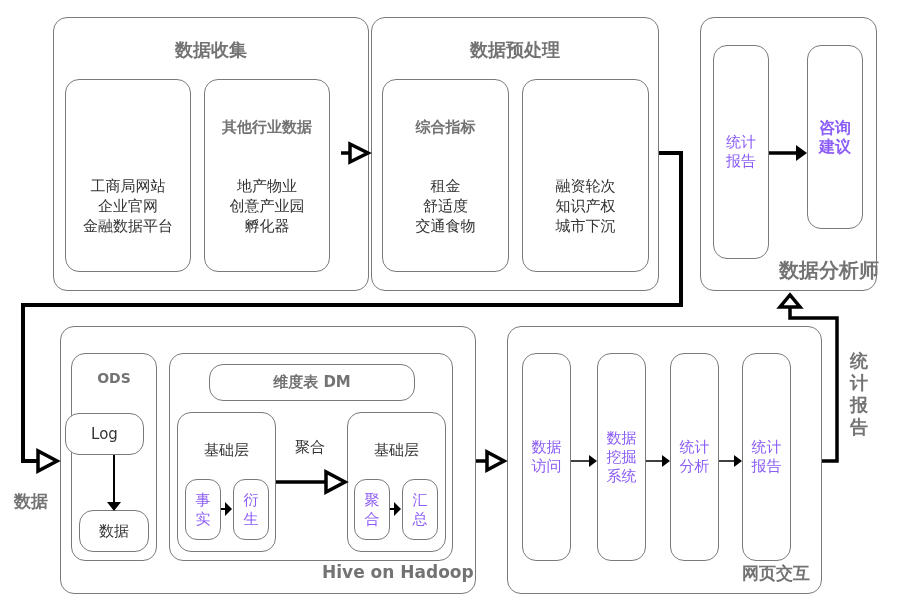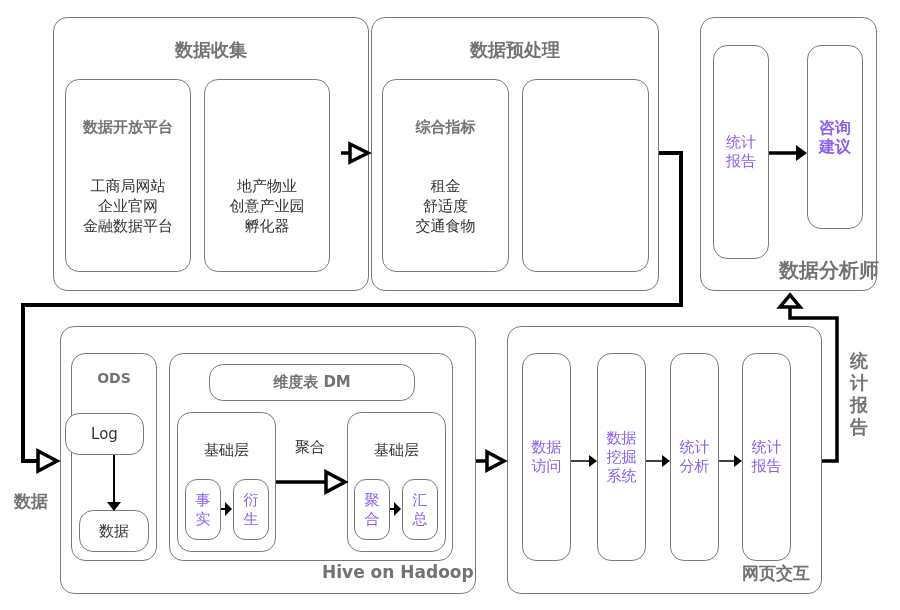--- a/index.html
+++ b/index.html
@@ -15,41 +15,44 @@
   svg.overlay { position: absolute; left: 0; top: 0; pointer-events: none; }
   .lines { white-space: pre-line; }
 </style>
 </head>
 <body>
 
 <div class="box" style="left:53px;top:17px;width:316px;height:274px;">
   <div class="title" style="left:0;right:0;top:20px;text-align:center;font-size:18px;">数据收集</div>
 </div>
 <div class="box" style="left:65px;top:79px;width:126px;height:193px;">
-  <div class="title" style="left:0;right:0;top:38px;text-align:center;font-size:15px;">数据开放平台</div>
   <div class="abs txt lines" style="left:0;right:0;top:96px;text-align:center;">工商局网站
 企业官网
 金融数据平台</div>
 </div>
 <div class="box" style="left:204px;top:79px;width:126px;height:193px;">
+  <div class="title" style="left:0;right:0;top:38px;text-align:center;font-size:15px;">其他行业数据</div>
   <div class="abs txt lines" style="left:0;right:0;top:96px;text-align:center;">地产物业
 创意产业园
 孵化器</div>
 </div>
 
 <div class="box" style="left:371px;top:17px;width:288px;height:274px;">
   <div class="title" style="left:0;right:0;top:20px;text-align:center;font-size:18px;">数据预处理</div>
 </div>
 <div class="box" style="left:382px;top:79px;width:127px;height:193px;">
   <div class="title" style="left:0;right:0;top:38px;text-align:center;font-size:15px;">综合指标</div>
   <div class="abs txt lines" style="left:0;right:0;top:96px;text-align:center;">租金
 舒适度
 交通食物</div>
 </div>
 <div class="box" style="left:522px;top:79px;width:127px;height:193px;">
+  <div class="abs txt lines" style="left:0;right:0;top:96px;text-align:center;">融资轮次
+知识产权
+城市下沉</div>
 </div>
 
 <div class="box" style="left:700px;top:17px;width:177px;height:274px;"></div>
 <div class="box ctr" style="left:713px;top:45px;width:56px;height:214px;">
   <div class="vt lines">统计
 报告</div>
 </div>
 <div class="box ctr" style="left:807px;top:45px;width:56px;height:184px;">
   <div class="vt lines" style="font-weight:bold;font-size:16px;">咨询
 建议</div>

